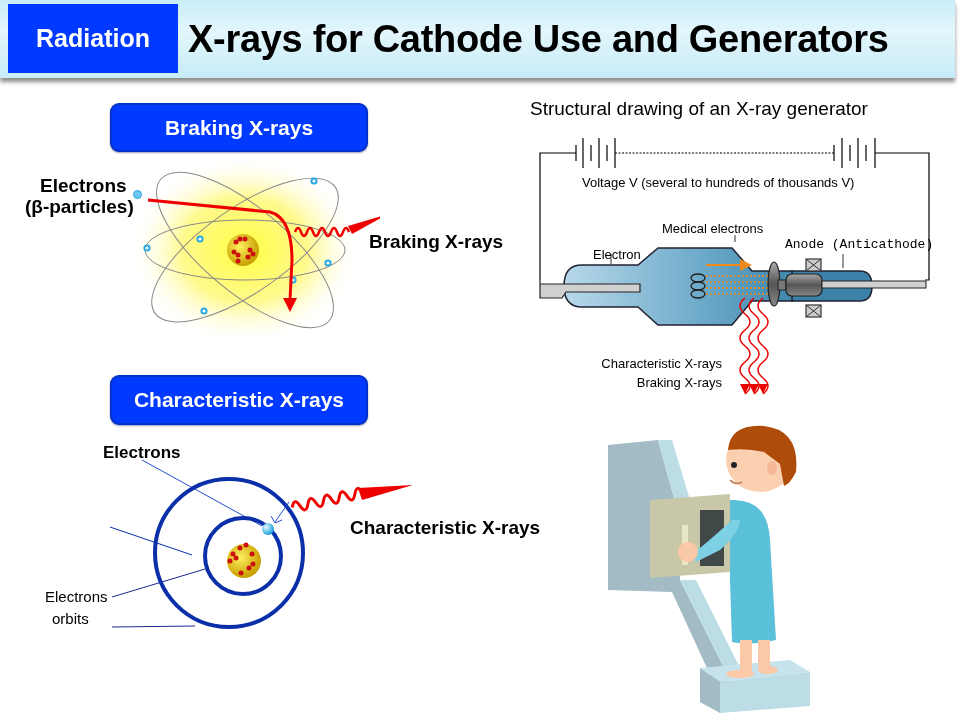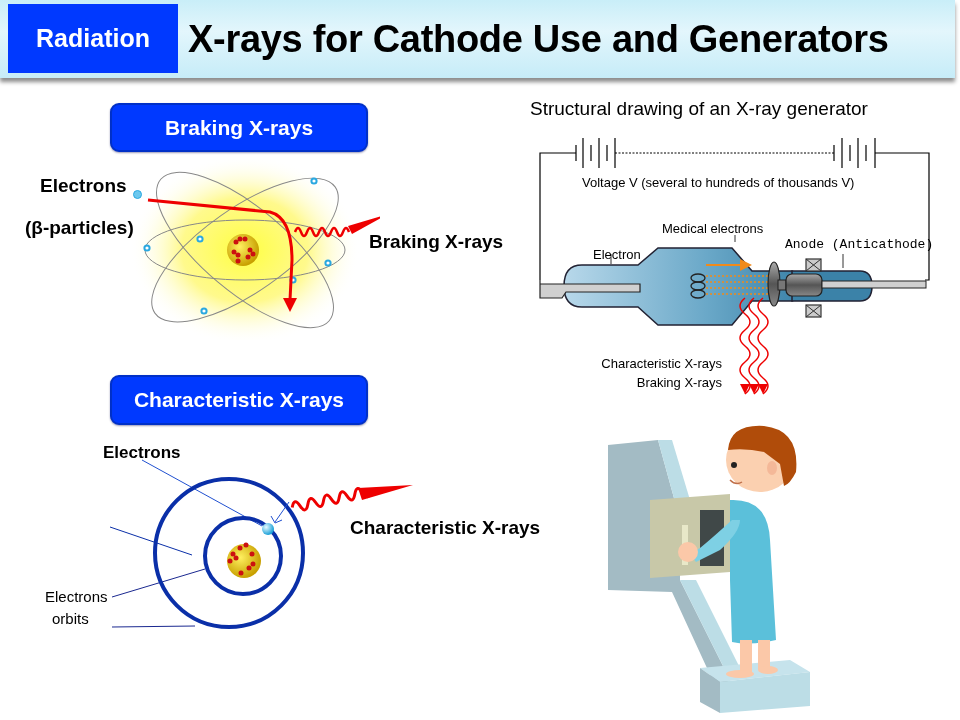--- a/index.html
+++ b/index.html
@@ -62,21 +62,21 @@
 
   <path d="M 28 40 L 150 52 Q 172 58 172 100 L 170 140" fill="none" stroke="#ee0000" stroke-width="3"></path>
   <polygon points="163,138 177,138 170,152" fill="#ee0000"></polygon>
 
   <path d="M 175 72 q 3 -8 6 0 q 3 8 6 0 q 3 -8 6 0 q 3 8 6 0 q 3 -8 6 0 q 3 8 6 0 q 3 -8 6 0 q 3 8 6 0 q 3 -8 6 0" fill="none" stroke="#ee0000" stroke-width="2.5"></path>
   <polygon points="228,66 268,54 232,74" fill="#ee0000"></polygon>
 </svg>
 <div style="position:absolute; left:133px; top:190px; width:9px; height:9px; border-radius:50%; background:#6cc8ee; border:1px solid #2aa8e0;"></div>
 
 <div class="lbl bold" style="left:40px; top:175px;">Electrons</div>
-<div class="lbl bold" style="left:25px; top:217px;">(β-particles)</div>
+<div class="lbl bold" style="left:25px; top:196px;">(β-particles)</div>
 <div class="lbl bold" style="left:369px; top:231px;">Braking X-rays</div>
 
 <div class="pill" style="left:110px; top:375px; width:258px; height:50px;">Characteristic X-rays</div>
 
 <svg style="left:0px; top:430px;" width="560" height="230" viewBox="0 0 560 230">
   <defs>
     <radialGradient id="nuc2" cx="40%" cy="40%" r="60%">
       <stop offset="0%" stop-color="#fff060"></stop>
       <stop offset="100%" stop-color="#c8a000"></stop>
     </radialGradient>

